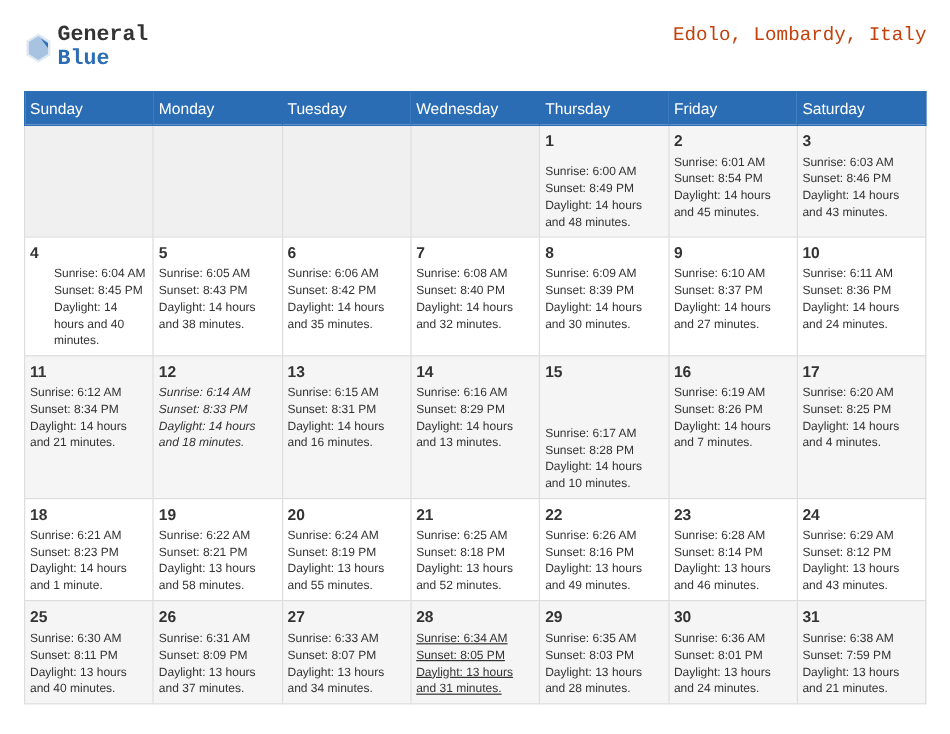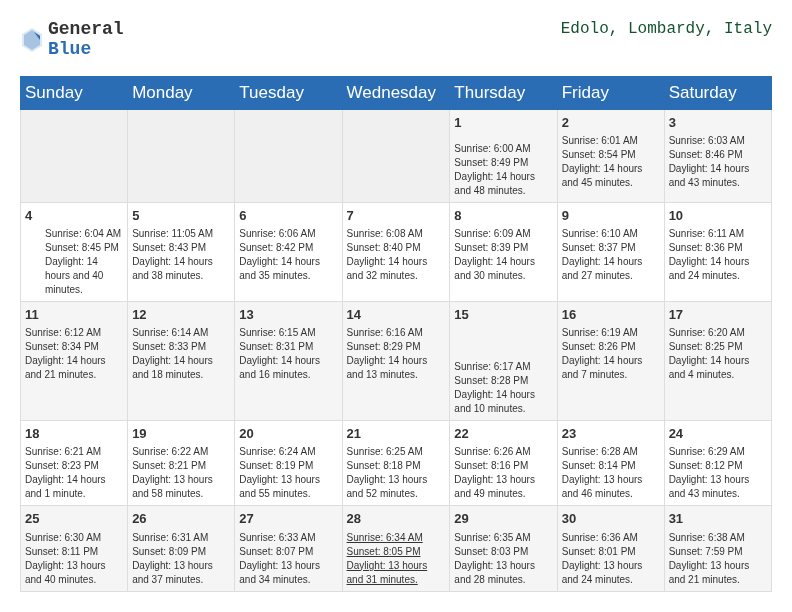--- a/index.html
+++ b/index.html
@@ -36,33 +36,33 @@
     .title-block {
       text-align: right;
     }
     .main-title {
       font-size: 36px;
       font-weight: normal;
       color: #333;
     }
     .sub-title {
       font-size: 16px;
-      color: #14532d;
+      color: #c2410c;
     }
     table {
       width: 100%;
       border-collapse: collapse;
       font-size: 11px;
     }
     thead tr th {
       background-color: #2a6db5;
       color: #fff;
       padding: 6px 4px;
       text-align: left;
-      font-size: 17px;
+      font-size: 13px;
       font-weight: normal;
       border: 1px solid #2a6db5;
     }
     tbody tr td {
       vertical-align: top;
       padding: 4px;
       border: 1px solid #ddd;
       height: 80px;
       width: 108px;
       color: #333;
@@ -147,21 +147,21 @@
       </tr>
       <tr>
         <td>
           <div class="day-number">4</div>
           <div class="day-content" style="white-space: pre-line; margin-left: 20px;">Sunrise: 6:04 AM
 Sunset: 8:45 PM
 Daylight: 14 hours and 40 minutes.</div>
         </td>
         <td>
           <div class="day-number">5</div>
-          <div class="day-content" style="white-space: pre-line;">Sunrise: 11:05 AM
+          <div class="day-content" style="white-space: pre-line;">Sunrise: 6:05 AM
 Sunset: 8:43 PM
 Daylight: 14 hours and 38 minutes.</div>
         </td>
         <td>
           <div class="day-number">6</div>
           <div class="day-content" style="white-space: pre-line;">Sunrise: 6:06 AM
 Sunset: 8:42 PM
 Daylight: 14 hours and 35 minutes.</div>
         </td>
         <td>
@@ -191,21 +191,21 @@
       </tr>
       <tr>
         <td>
           <div class="day-number">11</div>
           <div class="day-content" style="white-space: pre-line;">Sunrise: 6:12 AM
 Sunset: 8:34 PM
 Daylight: 14 hours and 21 minutes.</div>
         </td>
         <td>
           <div class="day-number">12</div>
-          <div class="day-content" style="white-space: pre-line;">Sunrise: 6:14 AM
+          <div class="day-content" style="white-space: pre-line; font-style: italic;">Sunrise: 6:14 AM
 Sunset: 8:33 PM
 Daylight: 14 hours and 18 minutes.</div>
         </td>
         <td>
           <div class="day-number">13</div>
           <div class="day-content" style="white-space: pre-line;">Sunrise: 6:15 AM
 Sunset: 8:31 PM
 Daylight: 14 hours and 16 minutes.</div>
         </td>
         <td>

